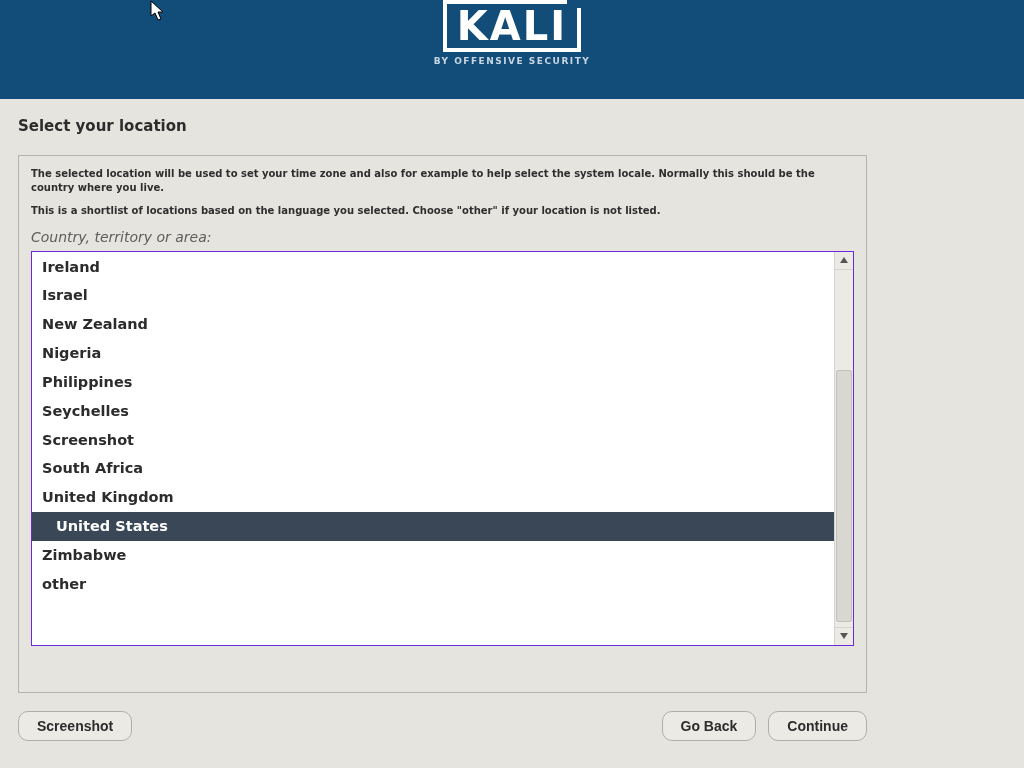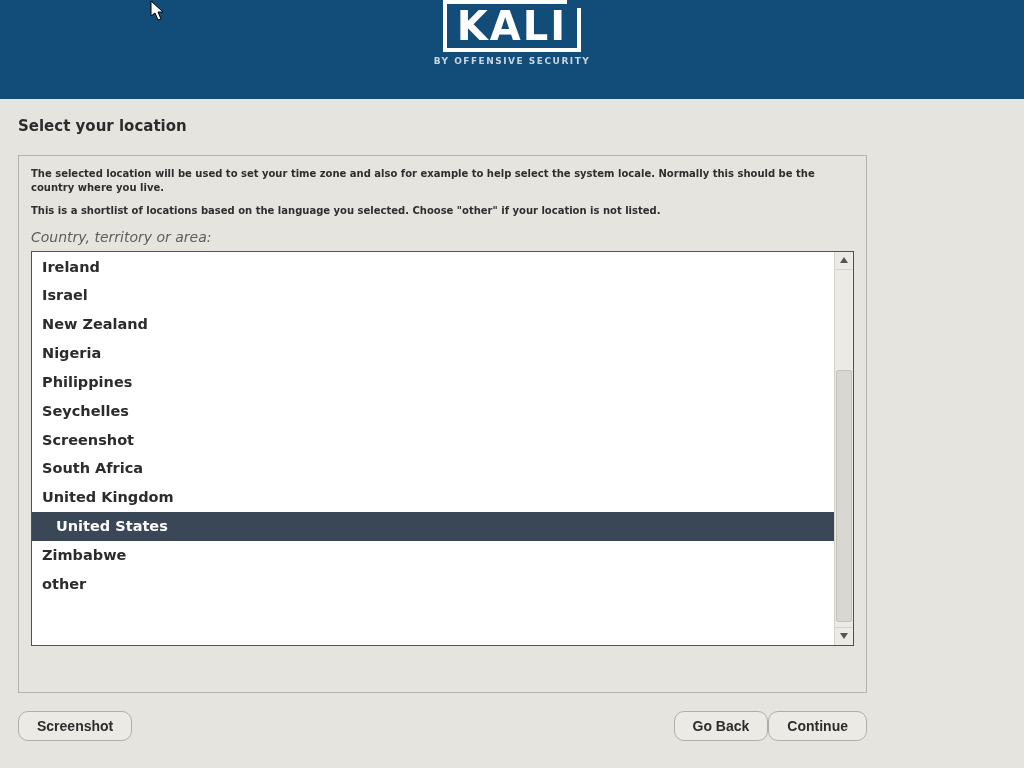--- a/index.html
+++ b/index.html
@@ -171,21 +171,21 @@
   .btn {
     font-size: 14px;
     font-weight: 700;
     color: #2c2c2c;
     background: #eceae5;
     border: 1px solid #b0aea9;
     border-radius: 10px;
     padding: 6px 18px;
     cursor: pointer;
   }
-  .footer-right{display:flex;}
+  .footer-right{display:flex;gap:12px;}
 </style>
 </head>
 <body>
 
 <div class="header">
   <div class="logo">
     <div class="logo-frame logo-corner-cut">
       <span class="logo-mark">KALI</span>
     </div>
     <span class="logo-sub">BY OFFENSIVE SECURITY</span>

